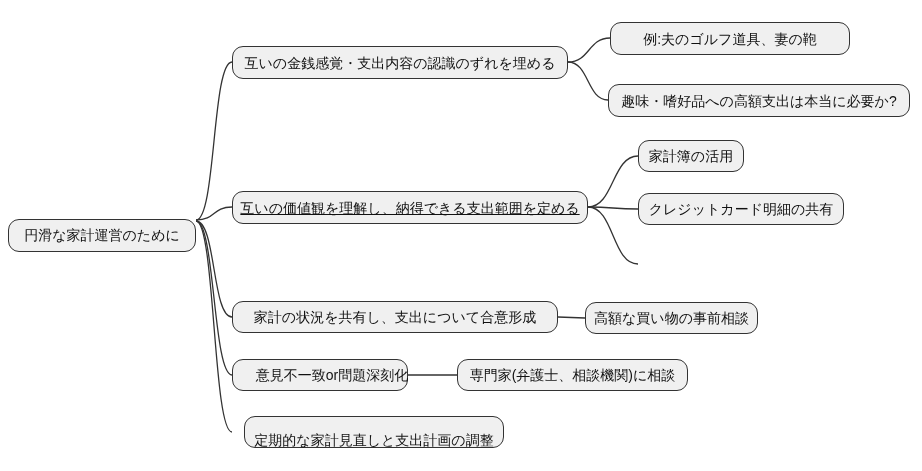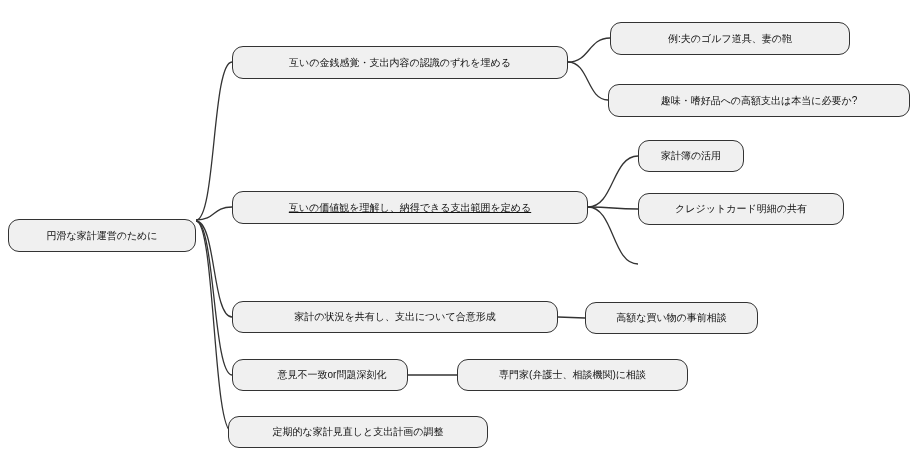--- a/index.html
+++ b/index.html
@@ -23,21 +23,21 @@
   }
   .node {
     position: absolute;
     box-sizing: border-box;
     background: #f0f0f0;
     border: 1.7px solid #333333;
     border-radius: 11px;
     display: flex;
     align-items: center;
     justify-content: center;
-    font-size: 10px;
+    font-size: 14px;
     line-height: 1;
     color: #111111;
     white-space: nowrap;
     cursor: default;
   }
   .node span {
     display: block;
   }
 </style>
 </head>
@@ -100,17 +100,17 @@
   </div>
 
   <div class="node" style="left:232px; top:359px; width:176px; height:32px;padding-left:24px;">
     <span>意見不一致or問題深刻化</span>
   </div>
 
   <div class="node" style="left:457px; top:359px; width:231px; height:32px;">
     <span>専門家(弁護士、相談機関)に相談</span>
   </div>
 
-  <div class="node" style="left:228px; top:416px; width:260px; height:32px;">
+  <div class="node" style="left:244px; top:416px; width:260px; height:32px;align-items:flex-end;">
     <span>定期的な家計見直しと支出計画の調整</span>
   </div>
 
 </div>
 
 </body></html>

